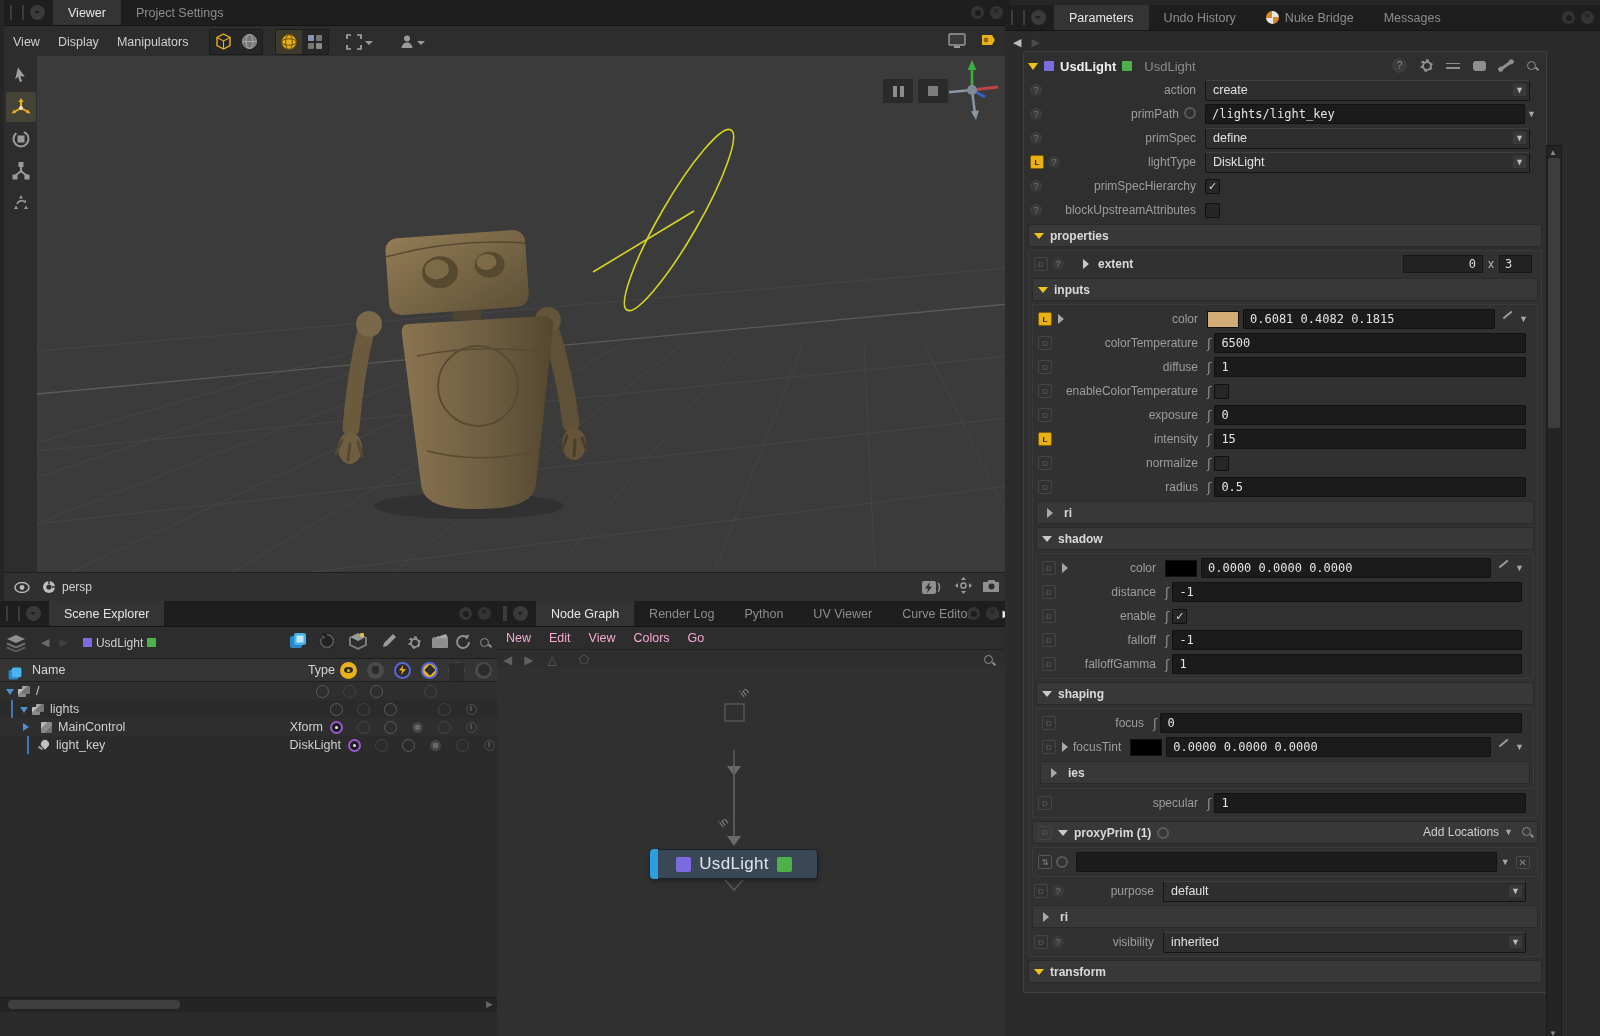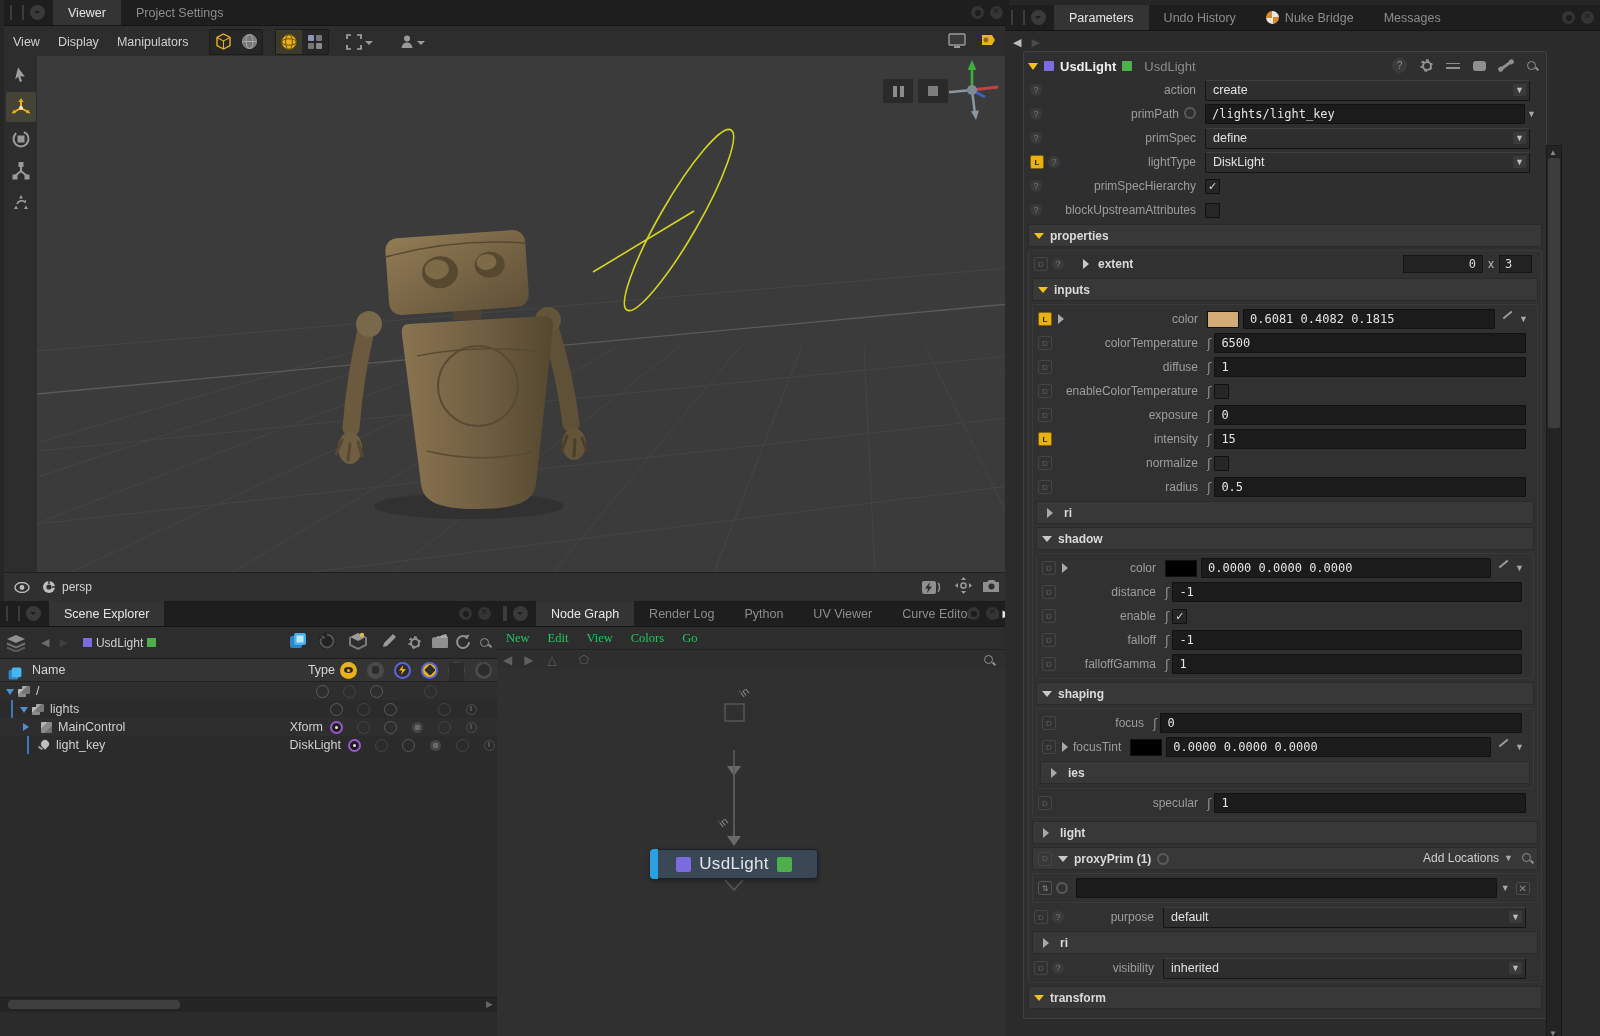--- a/index.html
+++ b/index.html
@@ -79,21 +79,21 @@
   .hw-ring{background:#2b2b2b;border:2px solid #5b67d8;box-sizing:border-box;}
   .bolt{width:7px;height:10px;background:#e9b11a;clip-path:polygon(60% 0,0 55%,45% 55%,30% 100%,100% 40%,50% 40%);display:block;}
   .bucket{width:8px;height:8px;background:#e9b11a;transform:rotate(45deg);border-radius:1px;display:block;}
   .hw-dl i{border:4px solid transparent;border-top:6px solid #2c2c2c;display:block;margin-top:4px;}
   .hw-pw i{width:8px;height:8px;border:2px solid #2c2c2c;border-radius:50%;display:block;position:relative;}
   .hw-pw i:after{content:"";position:absolute;left:2.2px;top:-3px;width:1.8px;height:5px;background:#2c2c2c;}
 
   
   #graph-panel{left:497px;top:601px;width:508px;height:435px;background:#2e2e2e;}
   .ng-menubar{height:22px;background:#2d2d2d;display:flex;align-items:center;border-bottom:1px solid #222;}
-  .ng-menu{padding:0 9px;color:#22c55e;font-size:12.5px;font-family:Liberation Serif, serif;}
+  .ng-menu{padding:0 9px;color:#f9a8d4;font-size:12.5px;}
   .ng-sub{height:20px;display:flex;align-items:center;color:#5f5f5f;position:relative;}
   .ng-canvas{position:absolute;left:0;top:67px;right:0;bottom:0;background:#303030;overflow:hidden;}
   .node{position:absolute;height:28px;background:#3a4754;border:1px solid #18202a;border-radius:4px;display:flex;align-items:center;justify-content:center;box-shadow:0 2px 5px rgba(0,0,0,.35);}
   .node:before{content:"";position:absolute;left:-1px;top:-1px;bottom:-1px;width:8px;background:#2aa0e0;border-radius:4px 0 0 4px;}
   .node .ntext{color:#dfe4e8;font-size:17px;letter-spacing:.3px;}
   .nsq{width:15px;height:15px;border-radius:2px;margin:0 8px;}
   .ghost{width:14px;height:14px;background:#333e49;border-radius:2px;margin:0 10px;}
   .inlabel{position:absolute;color:#8a8a8a;font-size:11px;transform:rotate(-38deg);}
 
   
@@ -1033,24 +1033,20 @@
             <div class="lbl lblw-in">
                 <span>specular</span>
               </div>
             <span class="sld">ʃ</span>
             <div class="tfield">
                 <span>1</span>
               </div>
           </div>
         </div>
 
-        <div class="sbar">
-          <span class="tri g-right"></span>
-          <span>light</span>
-        </div>
 
         <div class="sbar">
           <span class="bD" style="font-weight:normal;">D</span>
           <span class="tri g-down"></span>
           <span>proxyPrim (1)</span>
           <span class="bRing"></span>
           <div class="addloc">
             <span>Add Locations</span>
             <span style="font-size:9px;color:#a8a8a8;">▼</span>
           </div>

